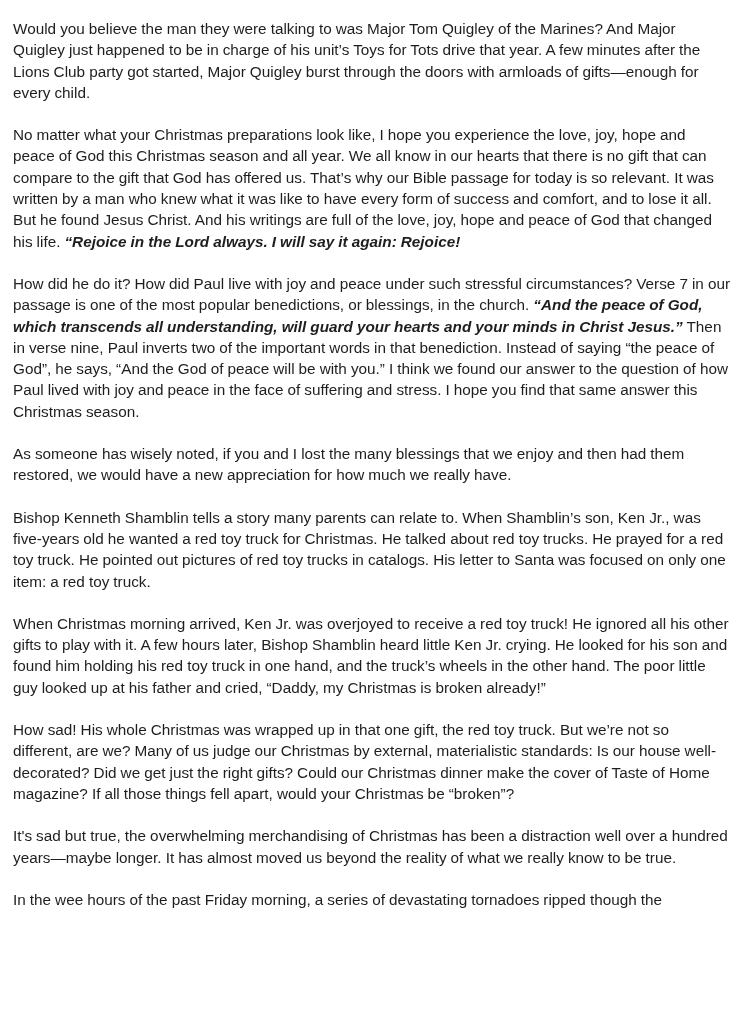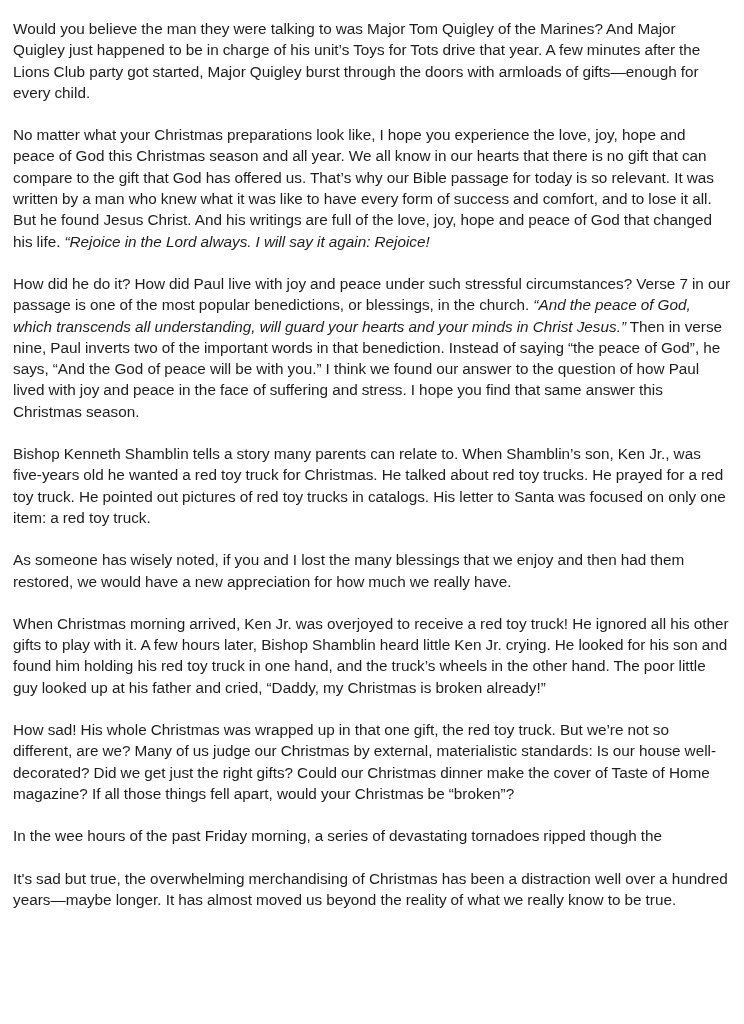--- a/index.html
+++ b/index.html
@@ -23,30 +23,30 @@
   .content p {
     margin: 0 0 21px 0;
     font-size: 15.3px;
     line-height: 21.3px;
     color: #1e1e1e;
     text-align: left;
     word-spacing: -0.2px;
   }
   .run-normal { font-weight: normal; font-style: normal; }
   .run-bold   { font-weight: normal;   font-style: normal; }
-  .run-italic { font-weight: normal; font-style: italic; }
+  .run-italic { font-weight: bold; font-style: italic; }
 </style>
 </head>
 <body>
 
 <div class="page">
   <div class="content">
       <p><span class="run-normal">Would you believe the man they were talking to was Major Tom Quigley of the Marines? And Major Quigley just happened to be in charge of his unit’s Toys for Tots drive that year. A few minutes after the Lions Club party got started, Major Quigley burst through the doors with armloads of gifts—enough for every child.</span></p>
       <p><span class="run-bold">No matter what your Christmas preparations look like, I hope you experience the love, joy, hope and peace of God this Christmas season and all year.</span><span class="run-normal"> We all know in our hearts that there is no gift that can compare to the gift that God has offered us. That’s why our Bible passage for today is so relevant. It was written by a man who knew what it was like to have every form of success and comfort, </span><span class="run-bold">and to lose it all.</span><span class="run-normal"> But he found Jesus Christ. And his writings are full of the love, joy, hope and peace of God that changed his life. </span><span class="run-italic">“Rejoice in the Lord always. I will say it again: Rejoice!</span></p>
       <p><span class="run-bold">How did he do it?</span><span class="run-normal"> How did Paul live with joy and peace under such stressful circumstances? Verse 7 in our passage is one of the most popular benedictions, or blessings, in the church. </span><span class="run-italic">“And the peace of God, which transcends all understanding, will guard your hearts and your minds in Christ Jesus.”</span><span class="run-normal"> Then in verse nine, Paul inverts two of the important words in that benediction. Instead of saying “the peace of God”, he says, “And the God of peace will be with you.” I think we found our answer to the question of how Paul lived with joy and peace in the face of suffering and stress. I hope you find that same answer this Christmas season.</span></p>
+      <p><span class="run-normal">As someone has wisely noted, if you and I lost the many blessings that we enjoy and then had them restored, we would have a new appreciation for how much we really have.</span></p>
       <p><span class="run-normal">Bishop Kenneth Shamblin tells a story many parents can relate to. When Shamblin’s son, Ken Jr., was five-years old he wanted a red toy truck for Christmas. He talked about red toy trucks. He prayed for a red toy truck. He pointed out pictures of red toy trucks in catalogs. His letter to Santa was focused on only one item: a red toy truck.</span></p>
-      <p><span class="run-normal">As someone has wisely noted, if you and I lost the many blessings that we enjoy and then had them restored, we would have a new appreciation for how much we really have.</span></p>
       <p><span class="run-normal">When Christmas morning arrived, Ken Jr. was overjoyed to receive a red toy truck! He ignored all his other gifts to play with it. A few hours later, Bishop Shamblin heard little Ken Jr. crying. He looked for his son and found him holding his red toy truck in one hand, and the truck’s wheels in the other hand. The poor little guy looked up at his father and cried, “</span><span class="run-bold">Daddy, my Christmas is broken already!</span><span class="run-normal">”</span></p>
       <p><span class="run-normal">How sad! His whole Christmas was wrapped up in that one gift, the red toy truck. But we’re not so different, are we? Many of us judge our Christmas by external, materialistic standards: Is our house well-decorated? Did we get just the right gifts? Could our Christmas dinner make the cover of Taste of Home magazine? </span><span class="run-bold">If all those things fell apart, would your Christmas be “broken”?</span></p>
+      <p><span class="run-normal">It's sad but true, the overwhelming merchandising of Christmas has been a distraction well over a hundred years—maybe longer. It has almost moved us beyond the reality of what we really know to be true.</span></p>
       <p><span class="run-normal">In the wee hours of the past Friday morning, a series of devastating tornadoes ripped though the</span></p>
-      <p><span class="run-normal">It's sad but true, the overwhelming merchandising of Christmas has been a distraction well over a hundred years—maybe longer. It has almost moved us beyond the reality of what we really know to be true.</span></p>
     </div>
 </div>
 
 </body></html>

